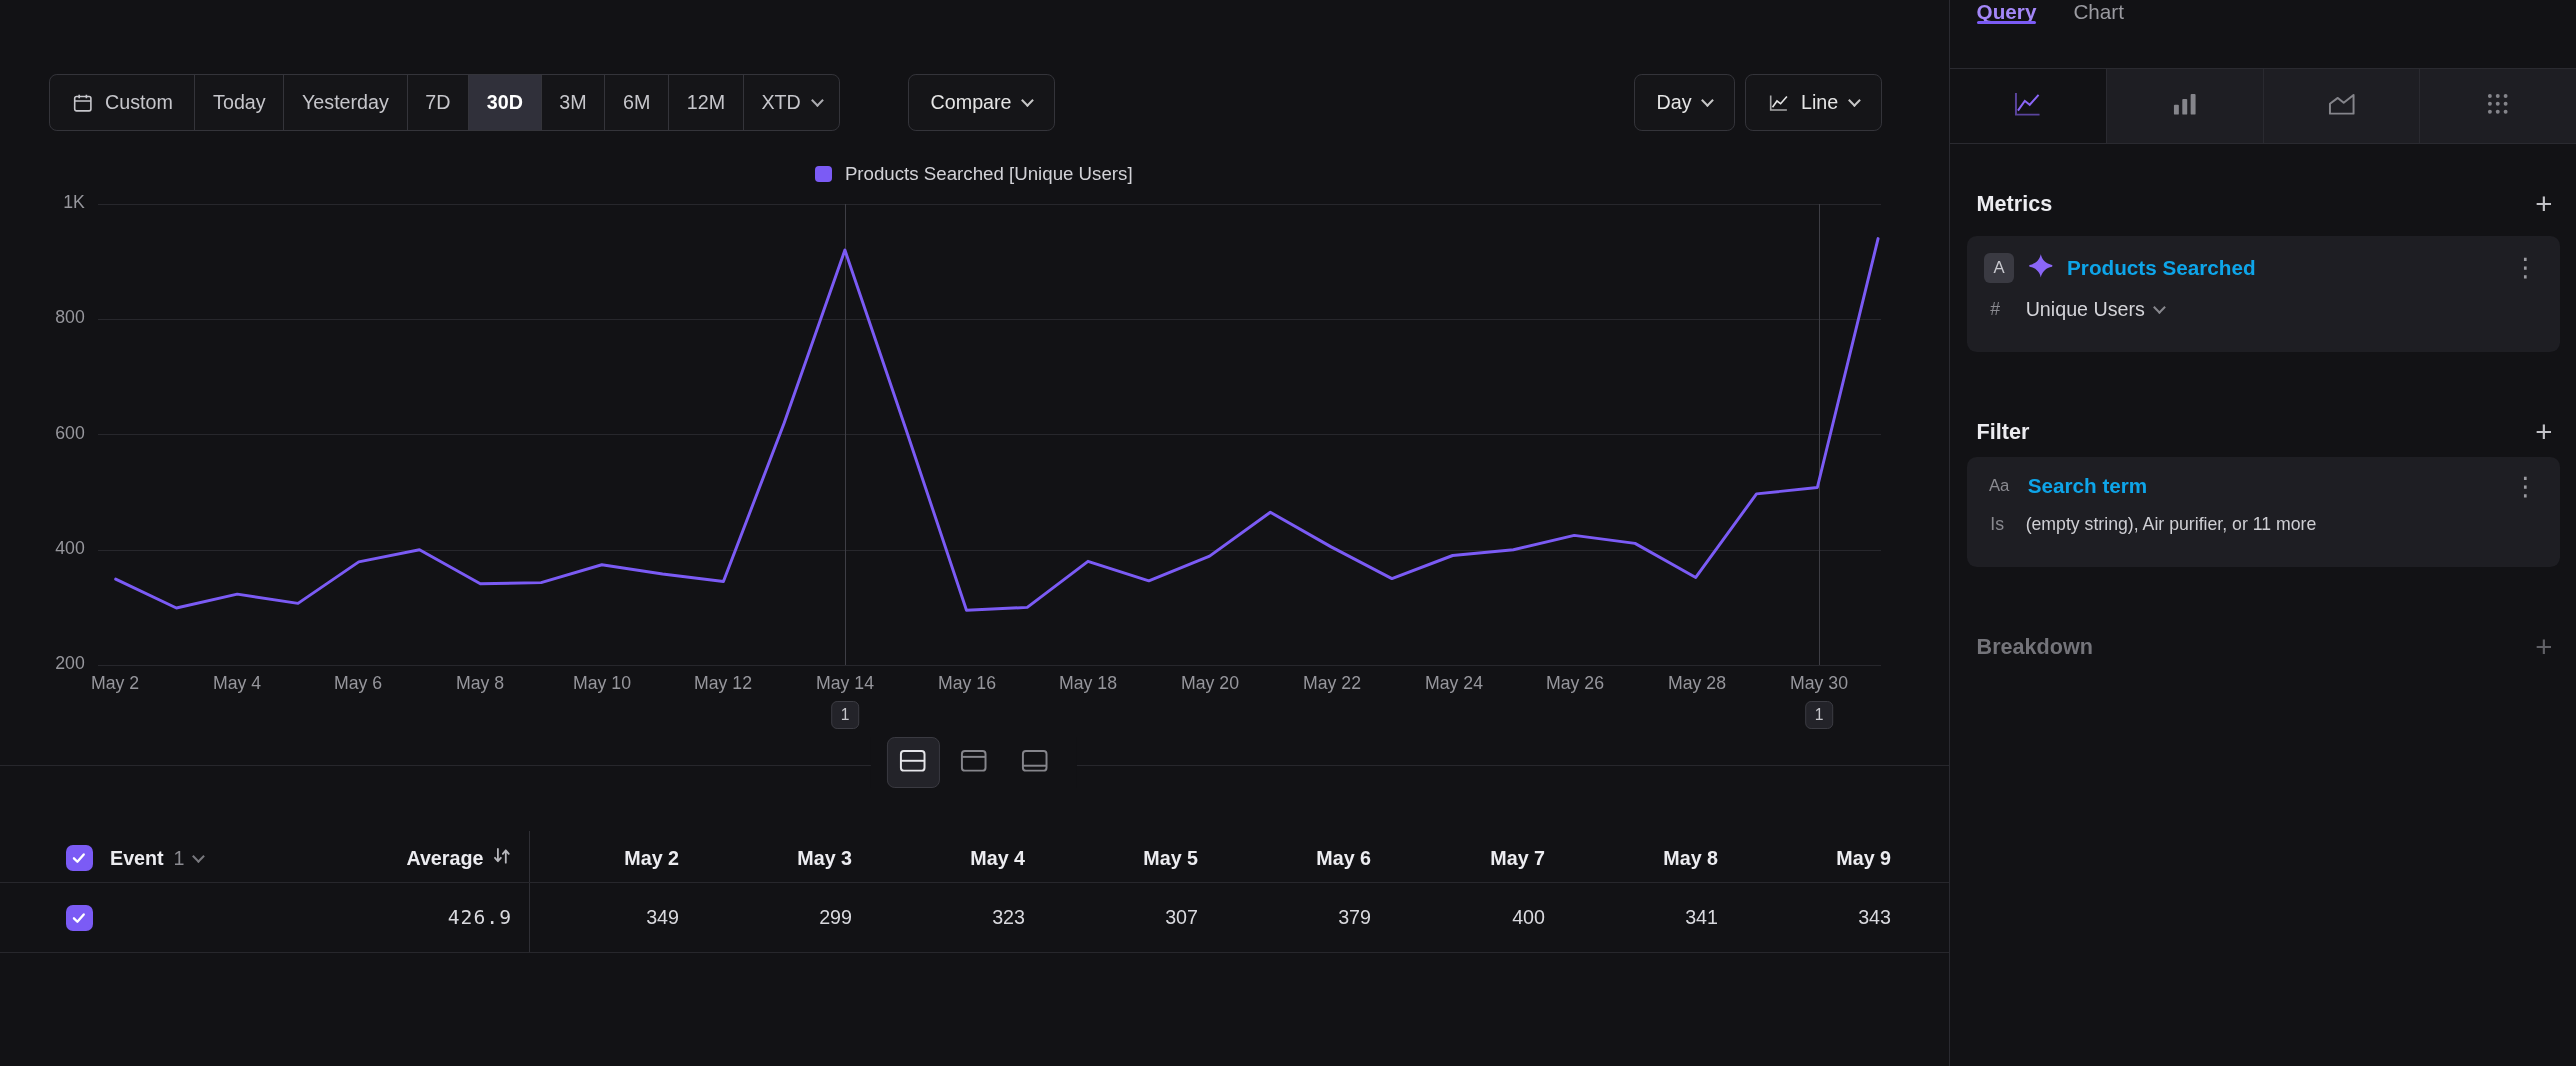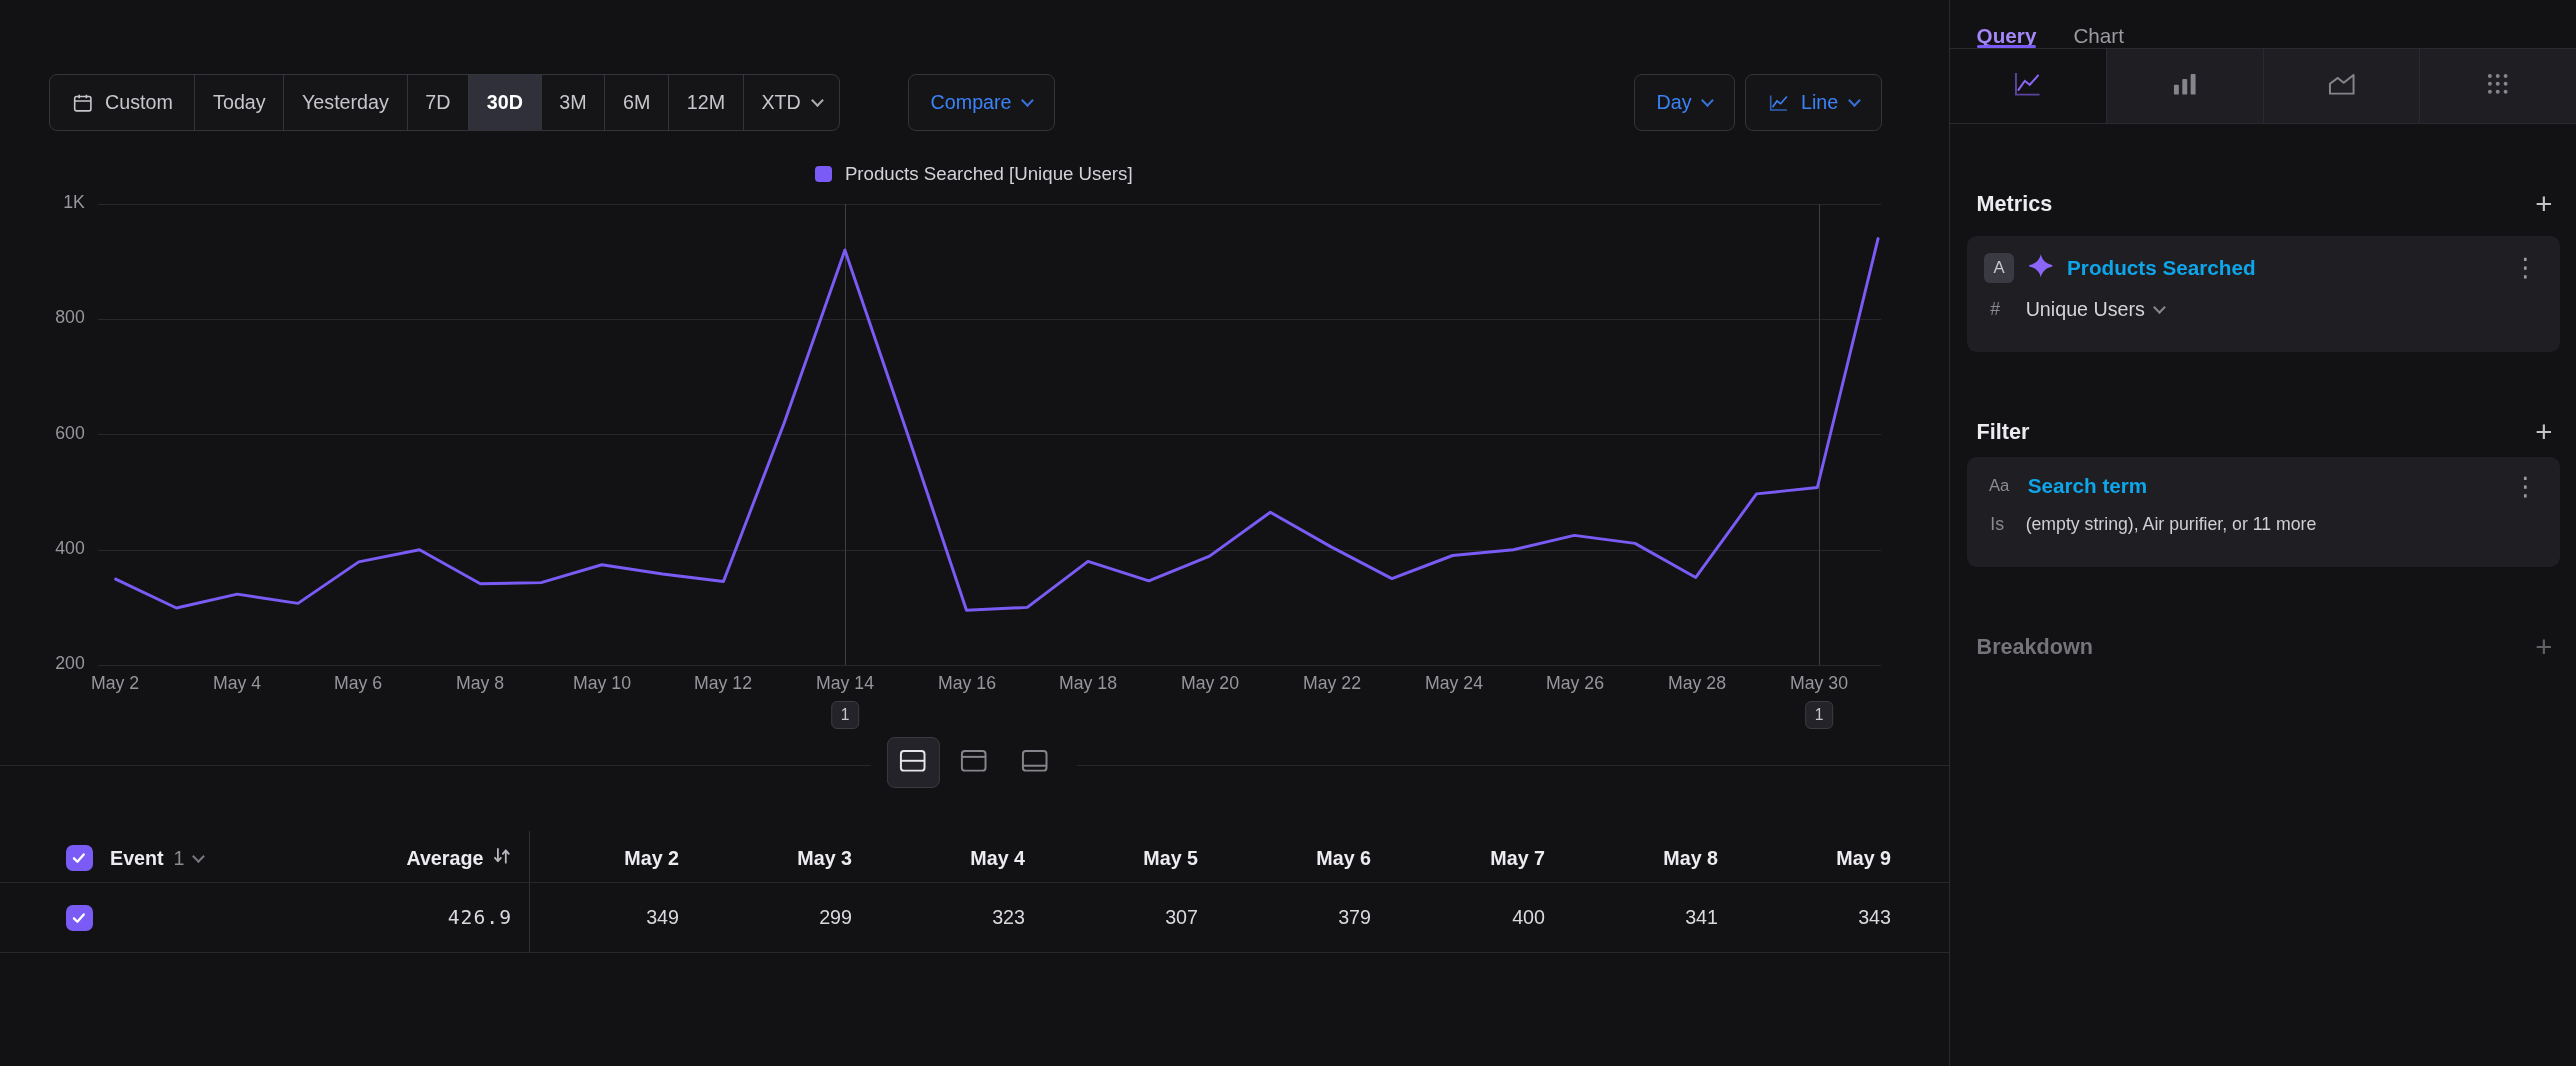--- a/index.html
+++ b/index.html
@@ -4,21 +4,21 @@
 <style>
   * { box-sizing: border-box; margin: 0; padding: 0; }
   body { margin:0; background:#0c0c0e; font-family:"Liberation Sans", sans-serif; }
   #app { position:relative; width:2576px; height:1067px; background:#121215; color:#e7e7ea; font-size:19.7px; overflow:hidden; }
 
   
   .seg-group { position:absolute; left:49px; top:74px; display:inline-flex; height:57px; border:1px solid #34343a; border-radius:7.9px; overflow:hidden; align-items:stretch; background:#151518; }
   .seg { display:flex; align-items:center; gap:11.8px; padding:0 17.7px; color:#c6c6cb; font-size:19.7px; background:transparent; border:none; border-left:1px solid #34343a; font-family:inherit; cursor:pointer; }
   .seg:first-child { border-left:none; padding:0 21.6px; }
   .seg.selected { background:#30303a; color:#ffffff; font-weight:600; }
-  .btn { display:inline-flex; align-items:center; gap:11.8px; height:57px; padding:0 21.6px; border:1px solid #34343a; border-radius:7.9px; background:#151518; color:#3b82f6; font-size:19.7px; font-family:inherit; cursor:pointer; }
+  .btn { display:inline-flex; align-items:center; gap:11.8px; height:57px; padding:0 21.6px; border:1px solid #34343a; border-radius:7.9px; background:#151518; color:#e5e5e5; font-size:19.7px; font-family:inherit; cursor:pointer; }
   .btn-compare { position:absolute; left:908px; top:74px; }
   .btn-day { position:absolute; left:1634px; top:74px; }
   .btn-line { position:absolute; left:1745px; top:74px; }
   .chev { display:inline-block; width:8.9px; height:8.9px; border-right:2px solid currentColor; border-bottom:2px solid currentColor; transform:rotate(45deg); margin-top:-4.9px; opacity:.85; }
   .icon20 { width:21.6px; height:21.6px; display:inline-block; }
 
   
   .legend { position:absolute; top:163px; left:0; width:1948px; display:flex; justify-content:center; align-items:center; gap:12.8px; color:#d2d2d7; font-size:18.7px; }
   .swatch { width:16.7px; height:16.7px; border-radius:3.9px; background:#7b5bf5; }
 
@@ -49,21 +49,21 @@
   .thead .col-avg { font-weight:700; color:#ececf0; cursor:pointer; }
   .avg-val { font-family:"DejaVu Sans Mono", monospace; letter-spacing:1px; color:#d9d9de; font-size:19.7px; font-weight:400; }
   .vdivider { position:absolute; left:529px; top:831px; width:1px; height:122px; background:#2f2f35; }
   .col-date { position:absolute; width:173px; height:100%; display:flex; align-items:center; justify-content:flex-end; }
   .thead .col-date { font-weight:700; color:#ececf0; }
   .trow  .col-date { color:#d9d9de; }
   .c0{left:506px}.c1{left:679px}.c2{left:852px}.c3{left:1025px}.c4{left:1198px}.c5{left:1372px}.c6{left:1545px}.c7{left:1718px}
 
   
   .sidebar { position:absolute; left:1949px; top:0; width:627px; height:1067px; border-left:1px solid #2a2a30; background:#121215; }
-  .tabs { display:flex; gap:37px; padding-left:26.6px; height:48px; align-items:flex-end; }
+  .tabs { display:flex; gap:37px; padding-left:26.6px; height:68px; align-items:flex-start; }
   .tab { display:flex; align-items:center; font-size:20.7px; color:#9a9aa0; position:relative; cursor:pointer; }
   .tab.active { color:#a487f8; font-weight:600; }
   .tab.active::after { content:""; position:absolute; left:0; right:0; bottom:0; height:3px; background:#7b5bf5; border-radius:2px; }
   .viz-row { display:flex; height:76px; border-top:1px solid #2a2a30; border-bottom:1px solid #2a2a30; }
   .viz-cell { flex:1; display:flex; align-items:center; justify-content:center; background:#1e1e23; border-left:1px solid #2a2a30; color:#85858b; cursor:pointer; }
   .viz-cell:first-child { border-left:none; }
   .viz-cell.selected { background:#121215; color:#8b66f8; }
   .side-heading { position:absolute; left:26.6px; right:23.6px; display:flex; justify-content:space-between; align-items:center; font-size:21.6px; font-weight:700; color:#ececf0; }
   .side-heading.dim { color:#74747a; }
   .plus { font-size:29.5px; font-weight:400; color:#c2c2c7; line-height:1; cursor:pointer; }

